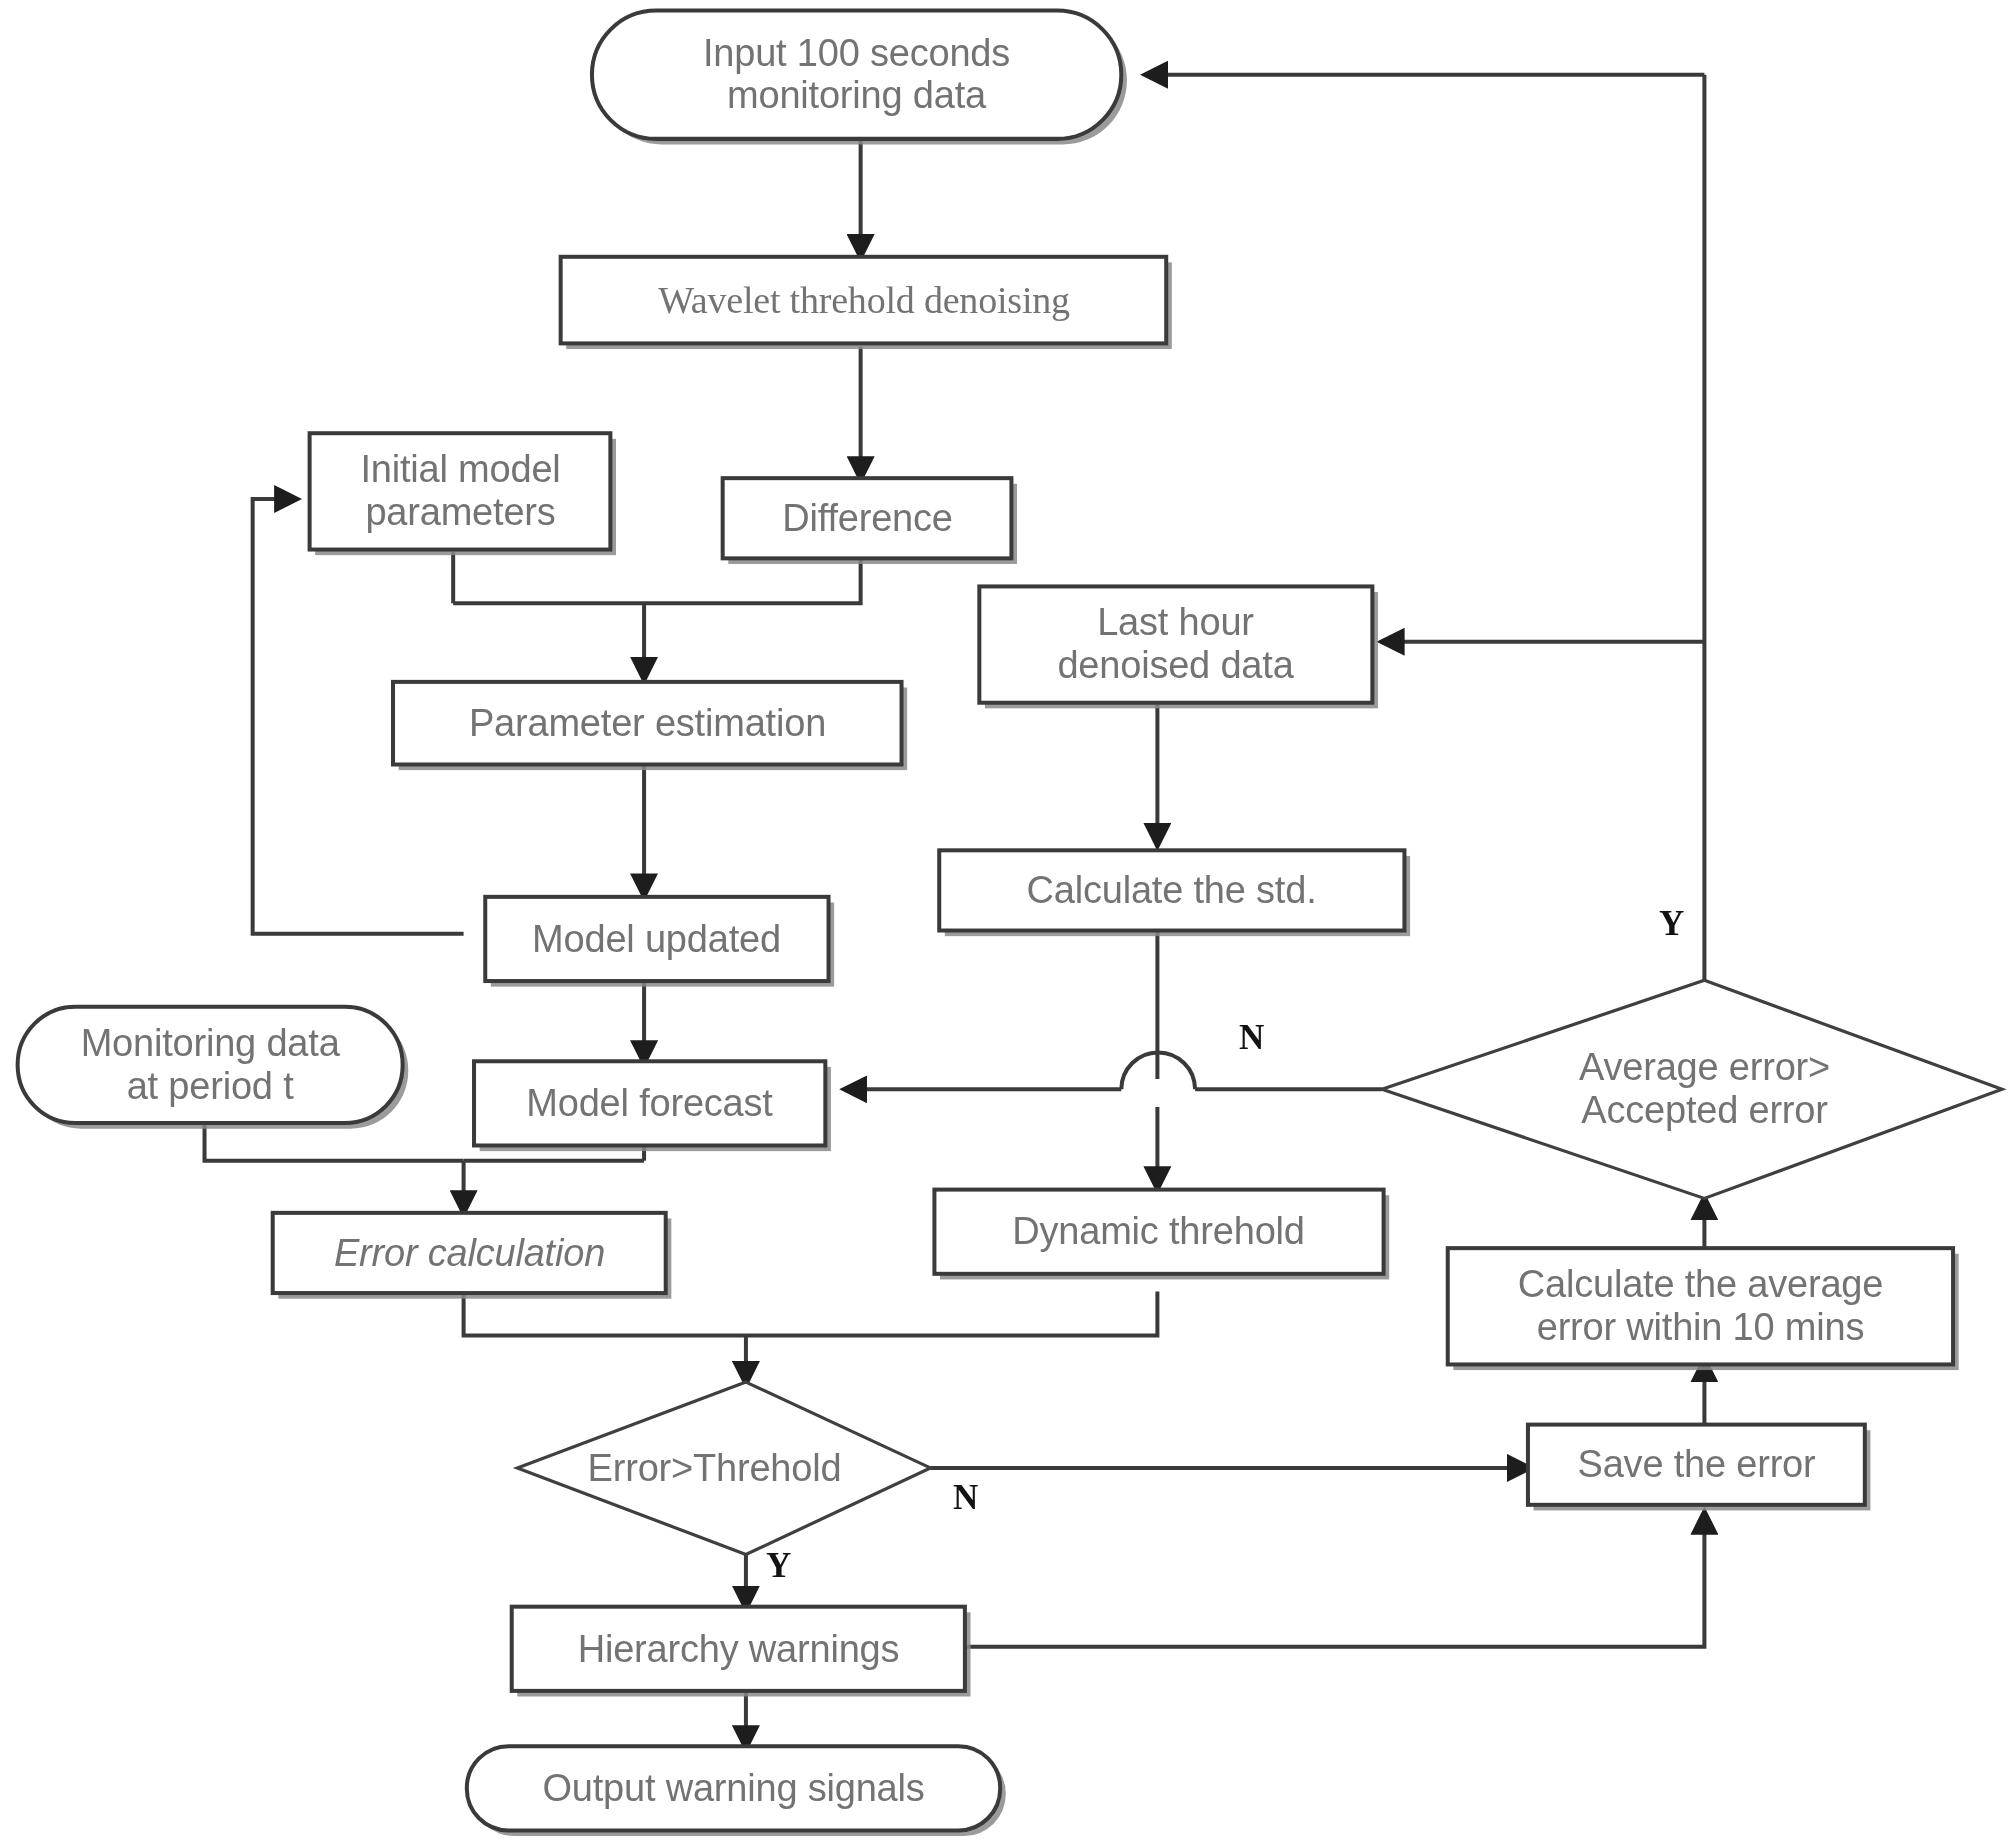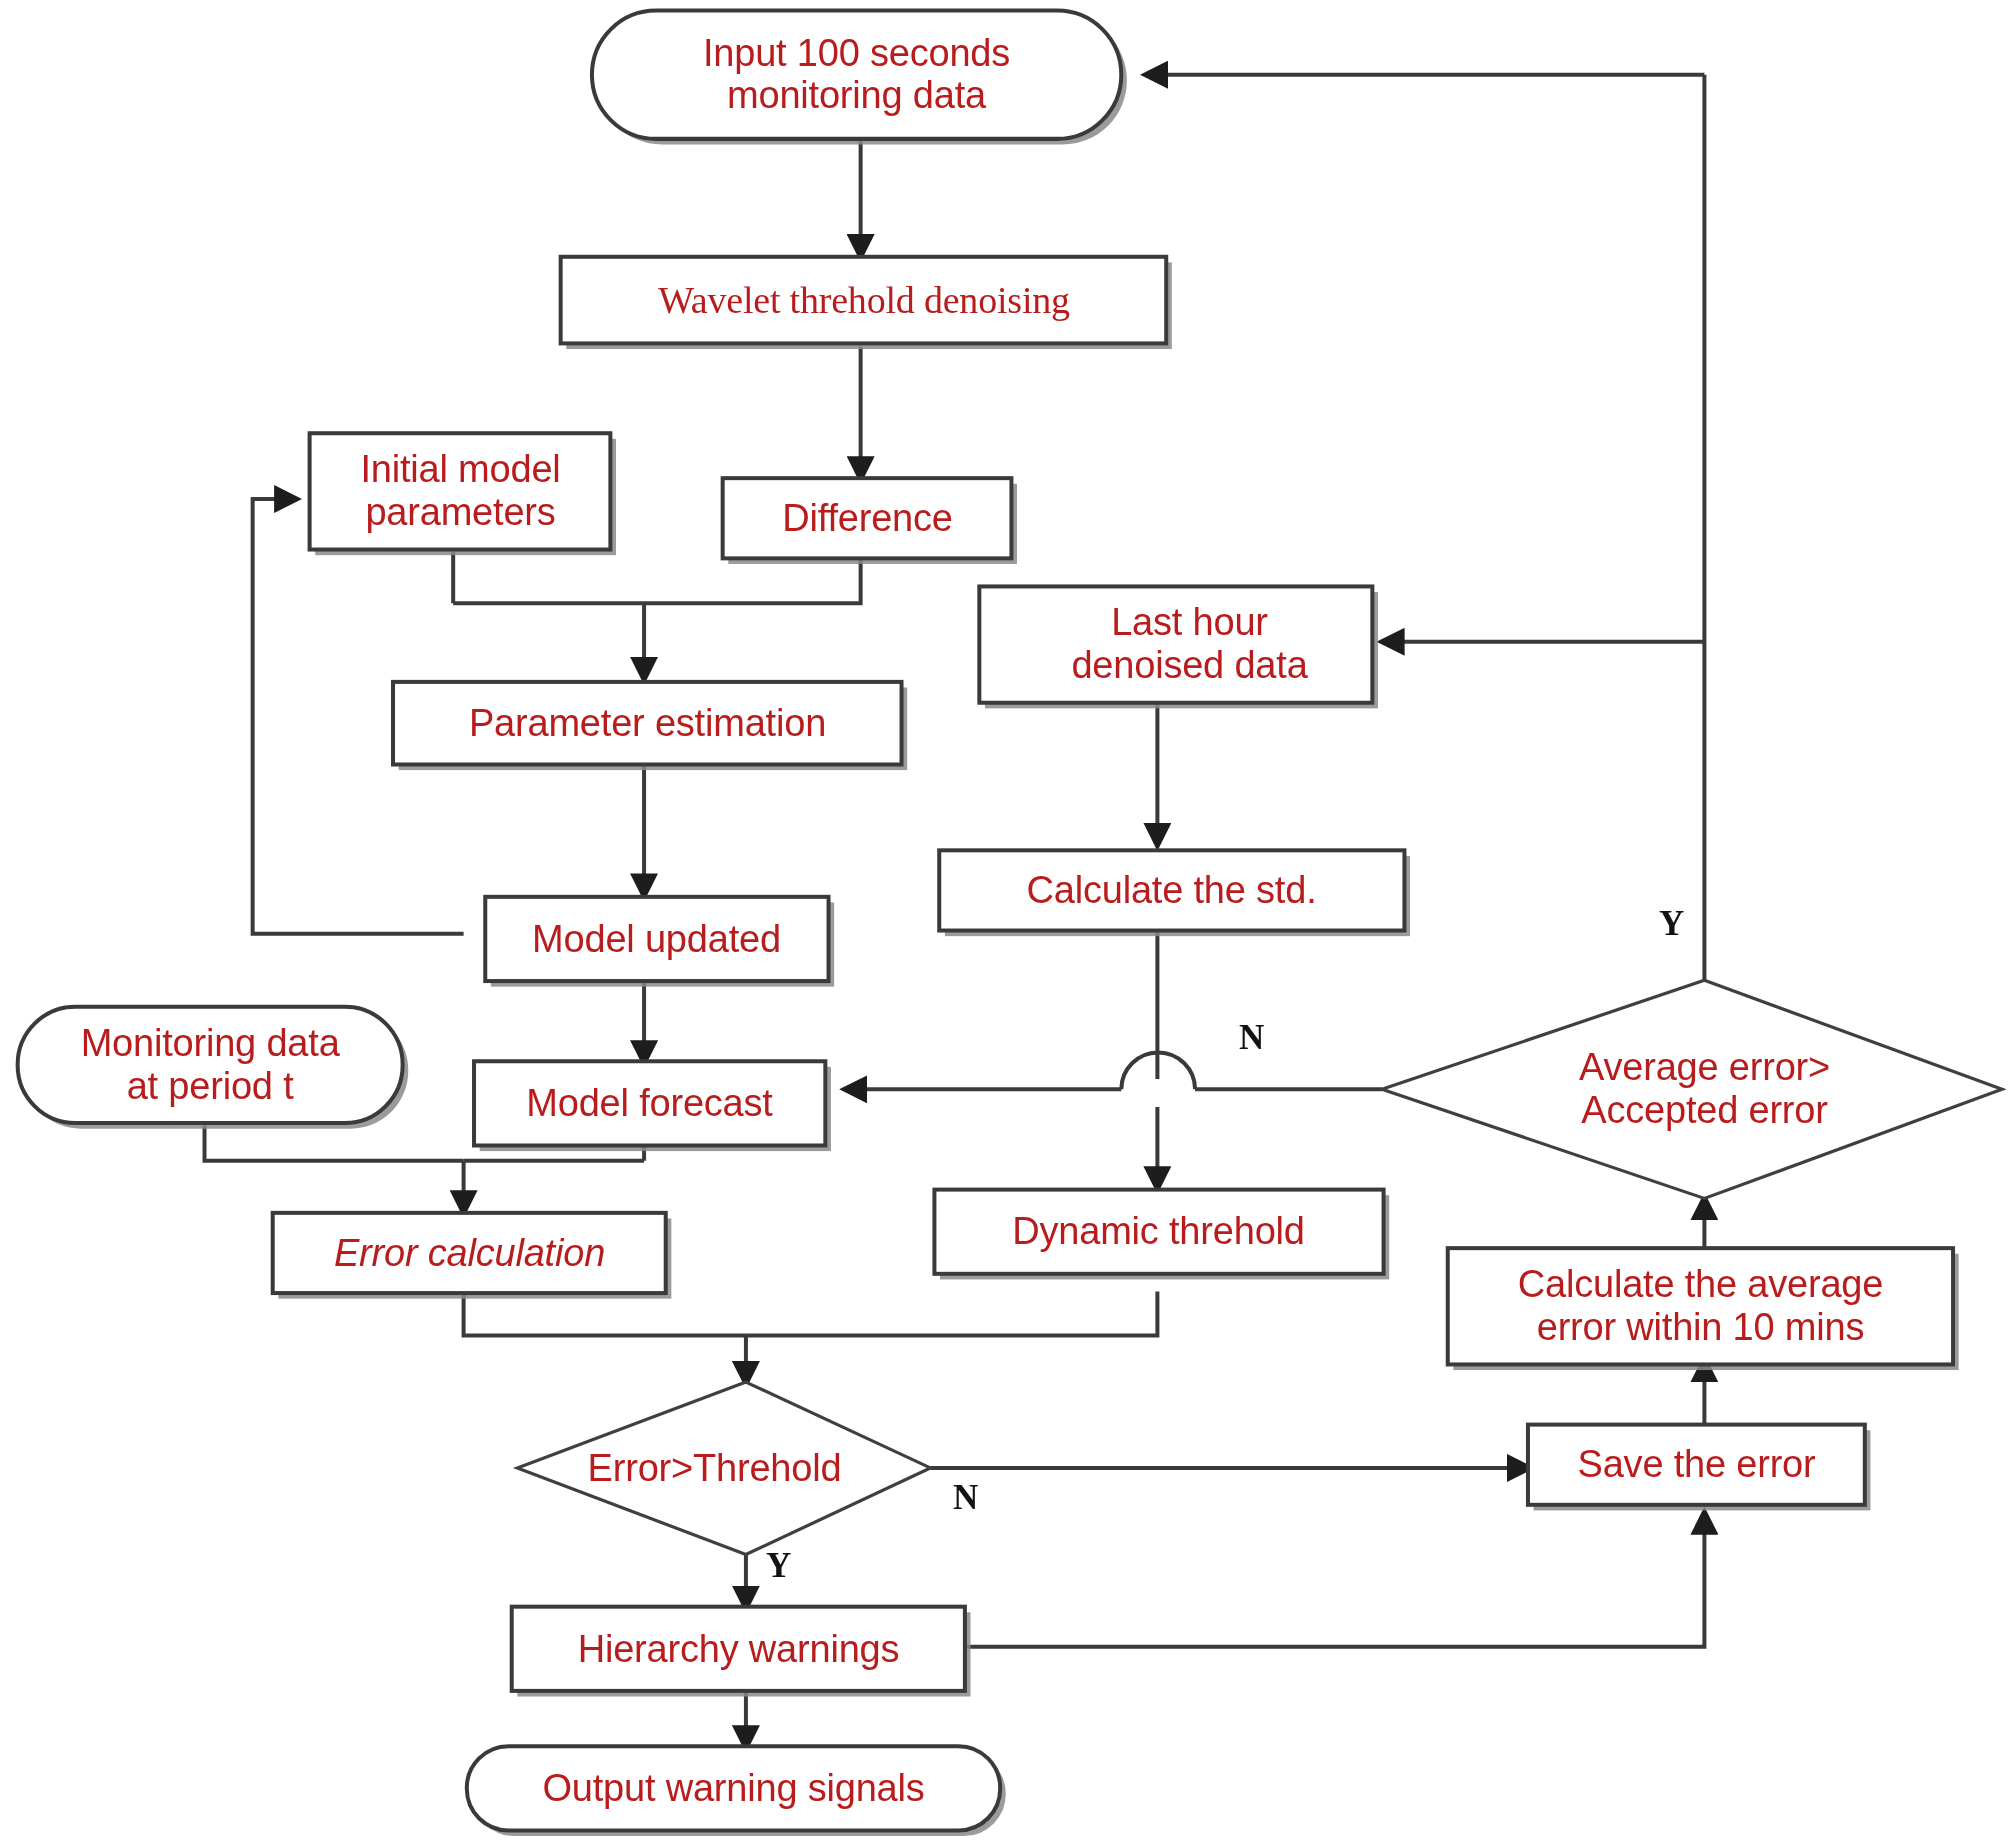--- a/index.html
+++ b/index.html
@@ -50,21 +50,21 @@
   .arrowhead {
     fill: #1d1d1d;
     stroke: none;
   }
   .node-label {
     position: absolute;
     display: flex;
     align-items: center;
     justify-content: center;
     text-align: center;
-    color: #b91c1c;
+    color: #737373;
     font-family: "Liberation Sans", sans-serif;
     font-size: 38px;
     line-height: 1.12;
     letter-spacing: -0.2px;
     white-space: pre-line;
     pointer-events: none;
   }
   .branch-label {
     position: absolute;
     color: #131313;
@@ -215,21 +215,21 @@
   <div class="node-label" style="left:592px; top:10.4px; width:529px; height:128px;">Input 100 seconds
 monitoring data</div>
 
   <div class="node-label" style="left:561px; top:257px; width:606px; height:87px;font-family:Liberation Serif, serif;">Wavelet threhold denoising</div>
 
   <div class="node-label" style="left:310px; top:433px; width:301px; height:116px;">Initial model
 parameters</div>
 
   <div class="node-label" style="left:723px; top:478px; width:289px; height:80px;">Difference</div>
 
-  <div class="node-label" style="left:979px; top:586px; width:393px; height:116px;margin-left:14px;">Last hour
+  <div class="node-label" style="left:979px; top:586px; width:393px; height:116px;">Last hour
 denoised data</div>
 
   <div class="node-label" style="left:393px; top:682px; width:509px; height:83px;">Parameter estimation</div>
 
   <div class="node-label" style="left:485px; top:897px; width:343px; height:84px;">Model updated</div>
 
   <div class="node-label" style="left:939px; top:850px; width:465px; height:80px;">Calculate the std.</div>
 
   <div class="node-label" style="left:17.6px; top:1007px; width:385px; height:116px;">Monitoring data
 at period t</div>

